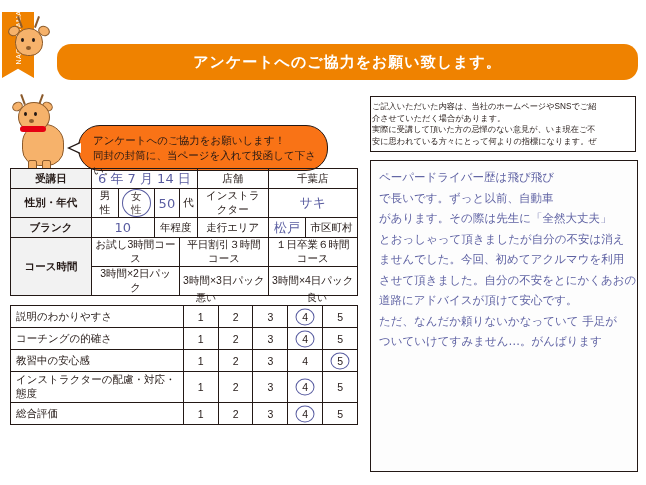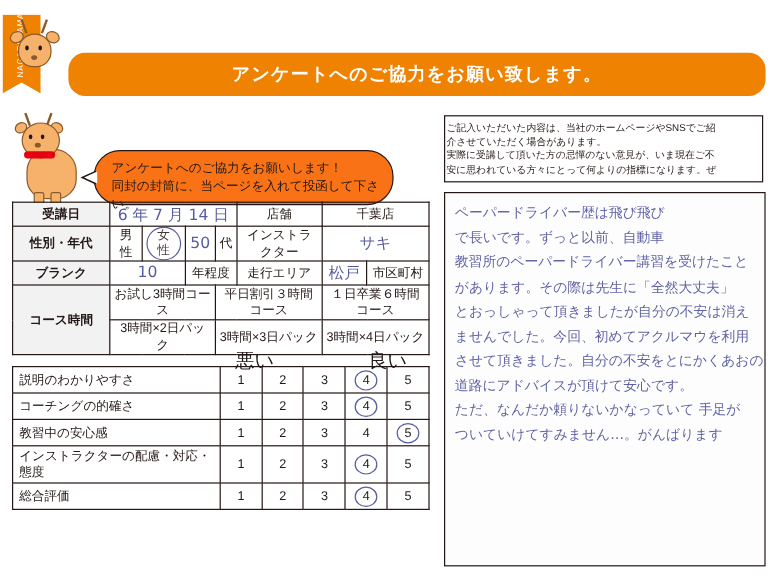--- a/index.html
+++ b/index.html
@@ -169,21 +169,21 @@
     line-height:13px;
     opacity:.85;
     text-align:center;
   }
 
   
   .rate-wrap{
     position:absolute;left:10px;top:290px;width:348px;
   }
   .rate-head{
-    position:relative;height:15px;font-size:16px;
+    position:relative;height:15px;font-size:10px;
   }
   .rate-head .bad{position:absolute;left:186px;top:1px;}
   .rate-head .good{position:absolute;left:297px;top:1px;}
   .rate-table{
     border-collapse:collapse;width:348px;font-size:10.5px;
   }
   .rate-table td{
     border:1px solid #231815;height:19px;text-align:center;vertical-align:middle;
   }
   .rate-table td.q{
@@ -250,21 +250,20 @@
     <div class="note-line">ご記入いただいた内容は、当社のホームページやSNSでご紹</div>
     <div class="note-line">介させていただく場合があります。</div>
     <div class="note-line">実際に受講して頂いた方の忌憚のない意見が、いま現在ご不</div>
     <div class="note-line">安に思われている方々にとって何よりの指標になります。ぜ</div>
   </div>
 
   <div class="hand-panel">
     <div class="hand-inner">
       <div class="hand-line">ペーパードライバー歴は飛び飛び</div>
       <div class="hand-line">で長いです。ずっと以前、自動車</div>
-      <div class="hand-line">教習所のペーパードライバー講習を受けたこと</div>
       <div class="hand-line">があります。その際は先生に「全然大丈夫」</div>
       <div class="hand-line">とおっしゃって頂きましたが自分の不安は消え</div>
       <div class="hand-line">ませんでした。今回、初めてアクルマウを利用</div>
       <div class="hand-line">させて頂きました。自分の不安をとにかくあおの</div>
       <div class="hand-line">道路にアドバイスが頂けて安心です。</div>
       <div class="hand-line">ただ、なんだか頼りないかなっていて 手足が</div>
       <div class="hand-line">ついていけてすみません…。がんばります</div>
     </div>
   </div>
 

